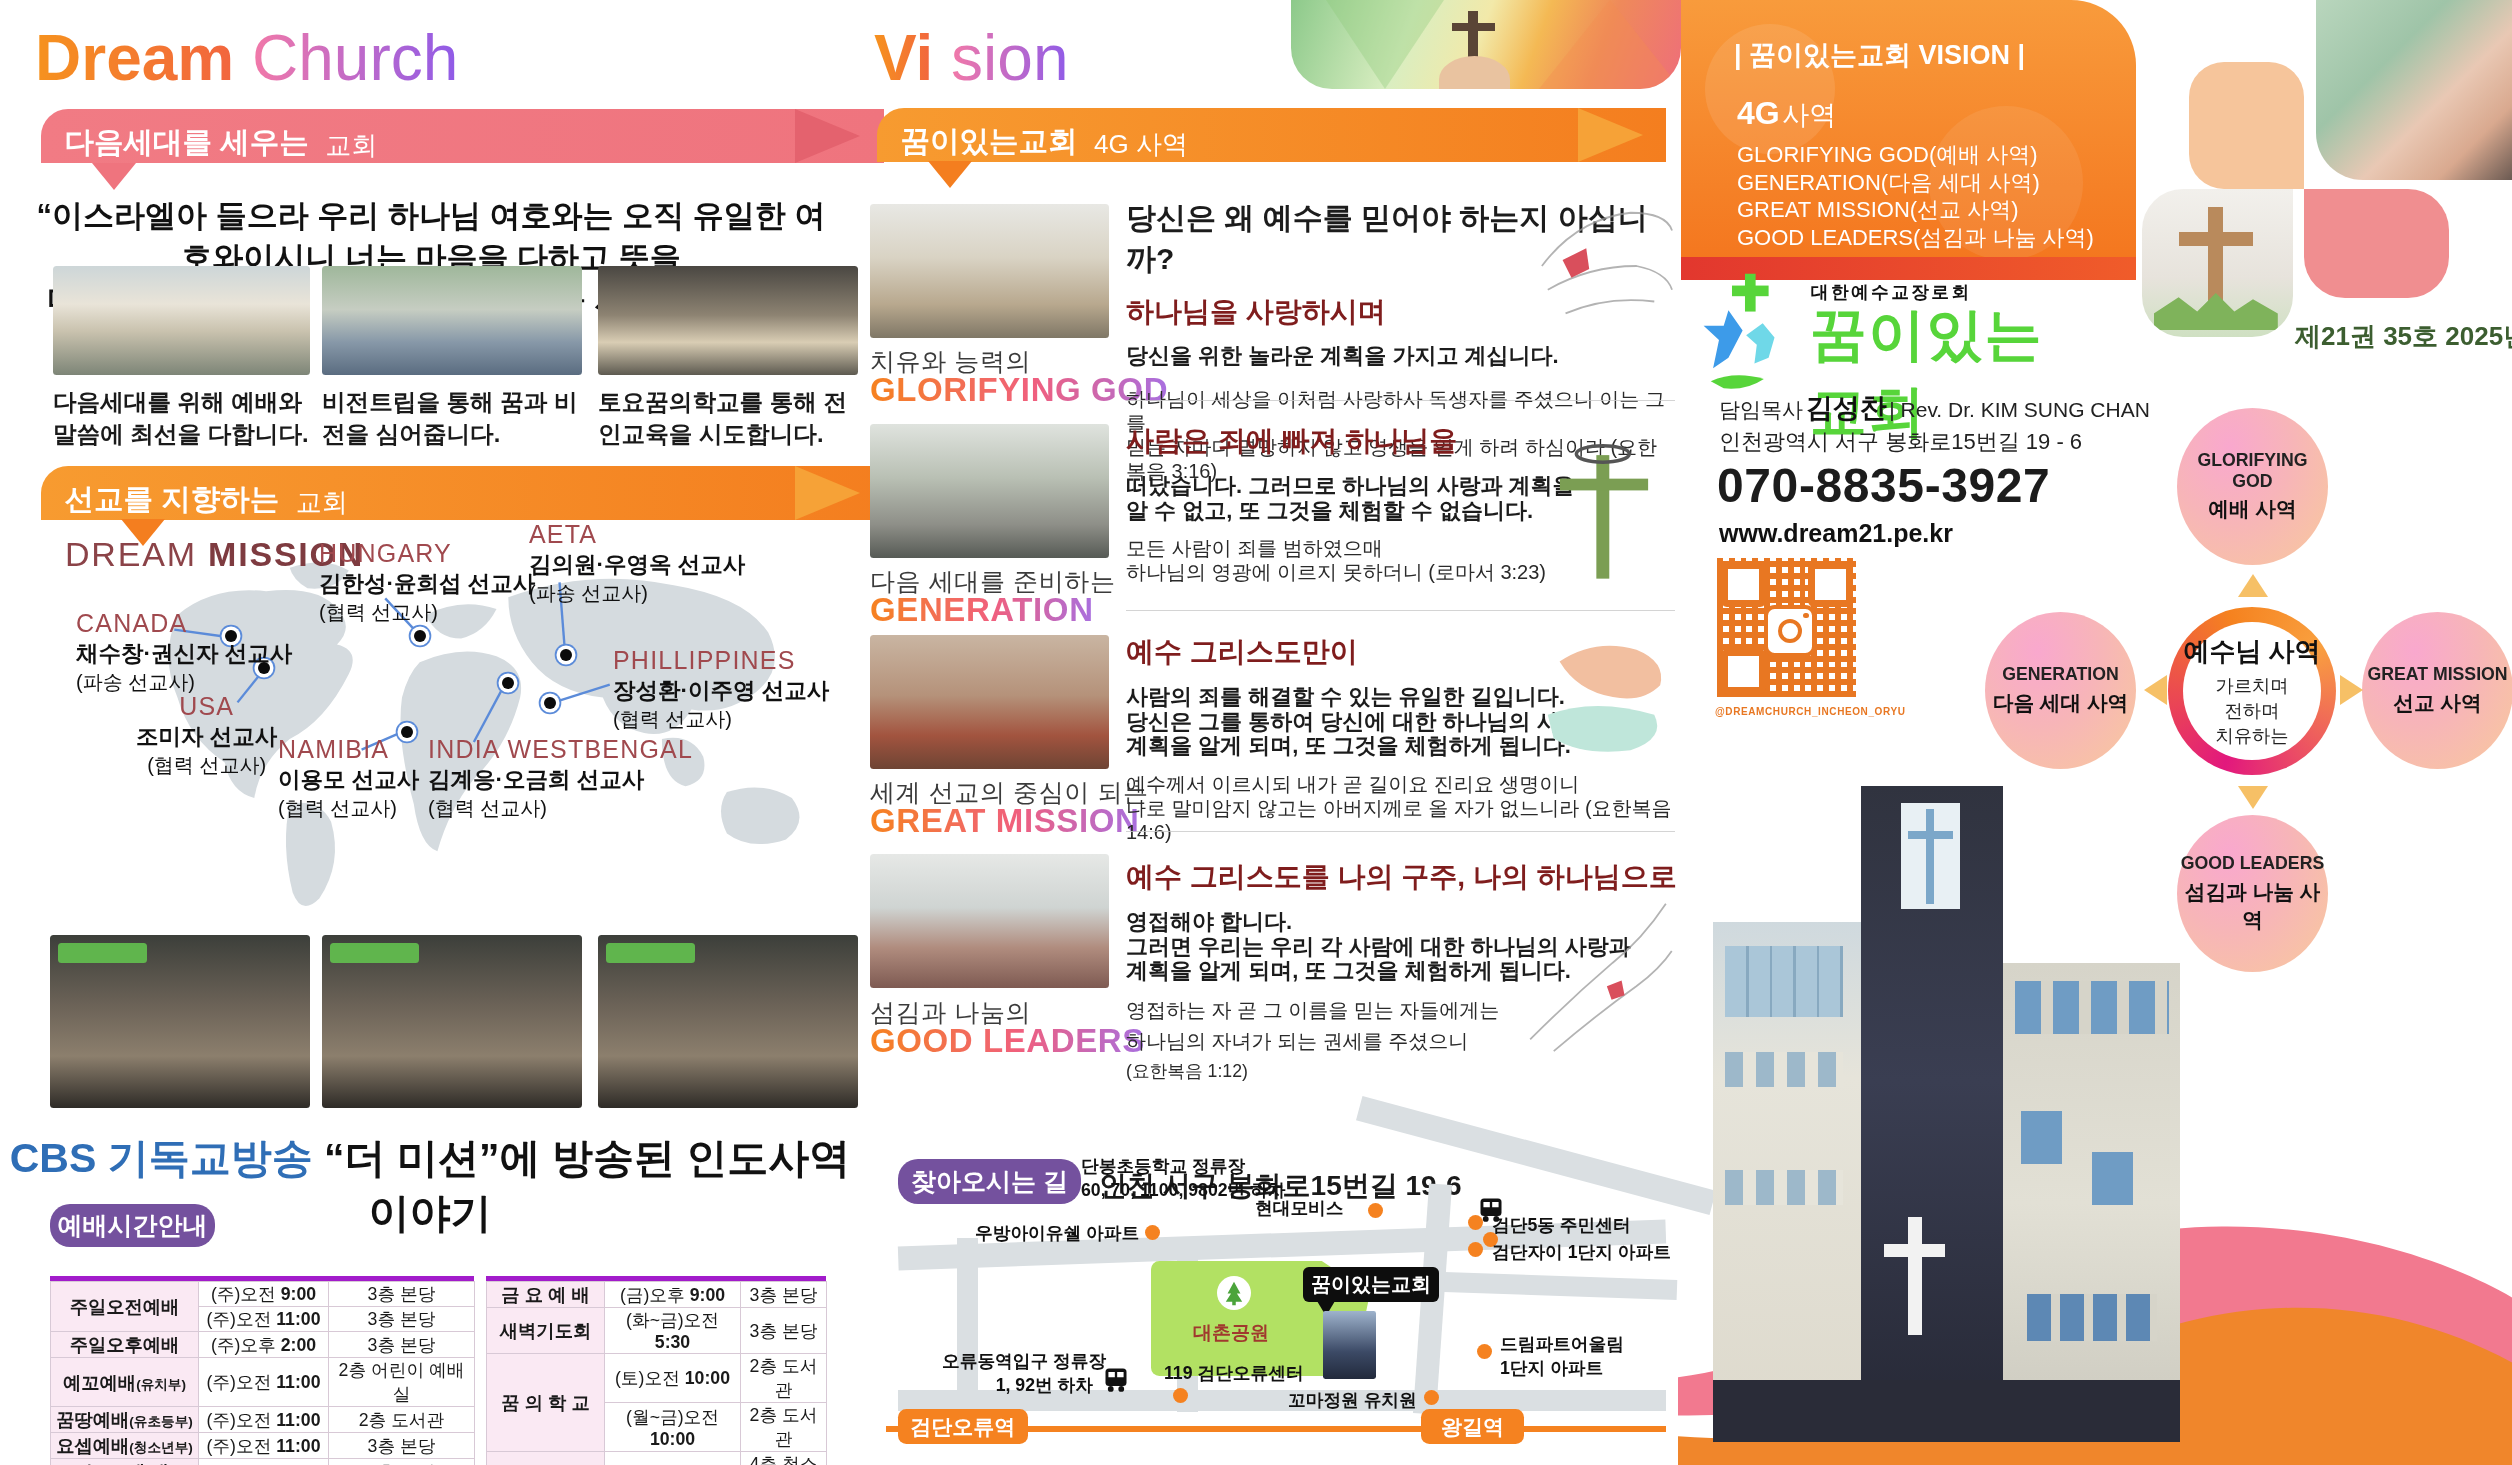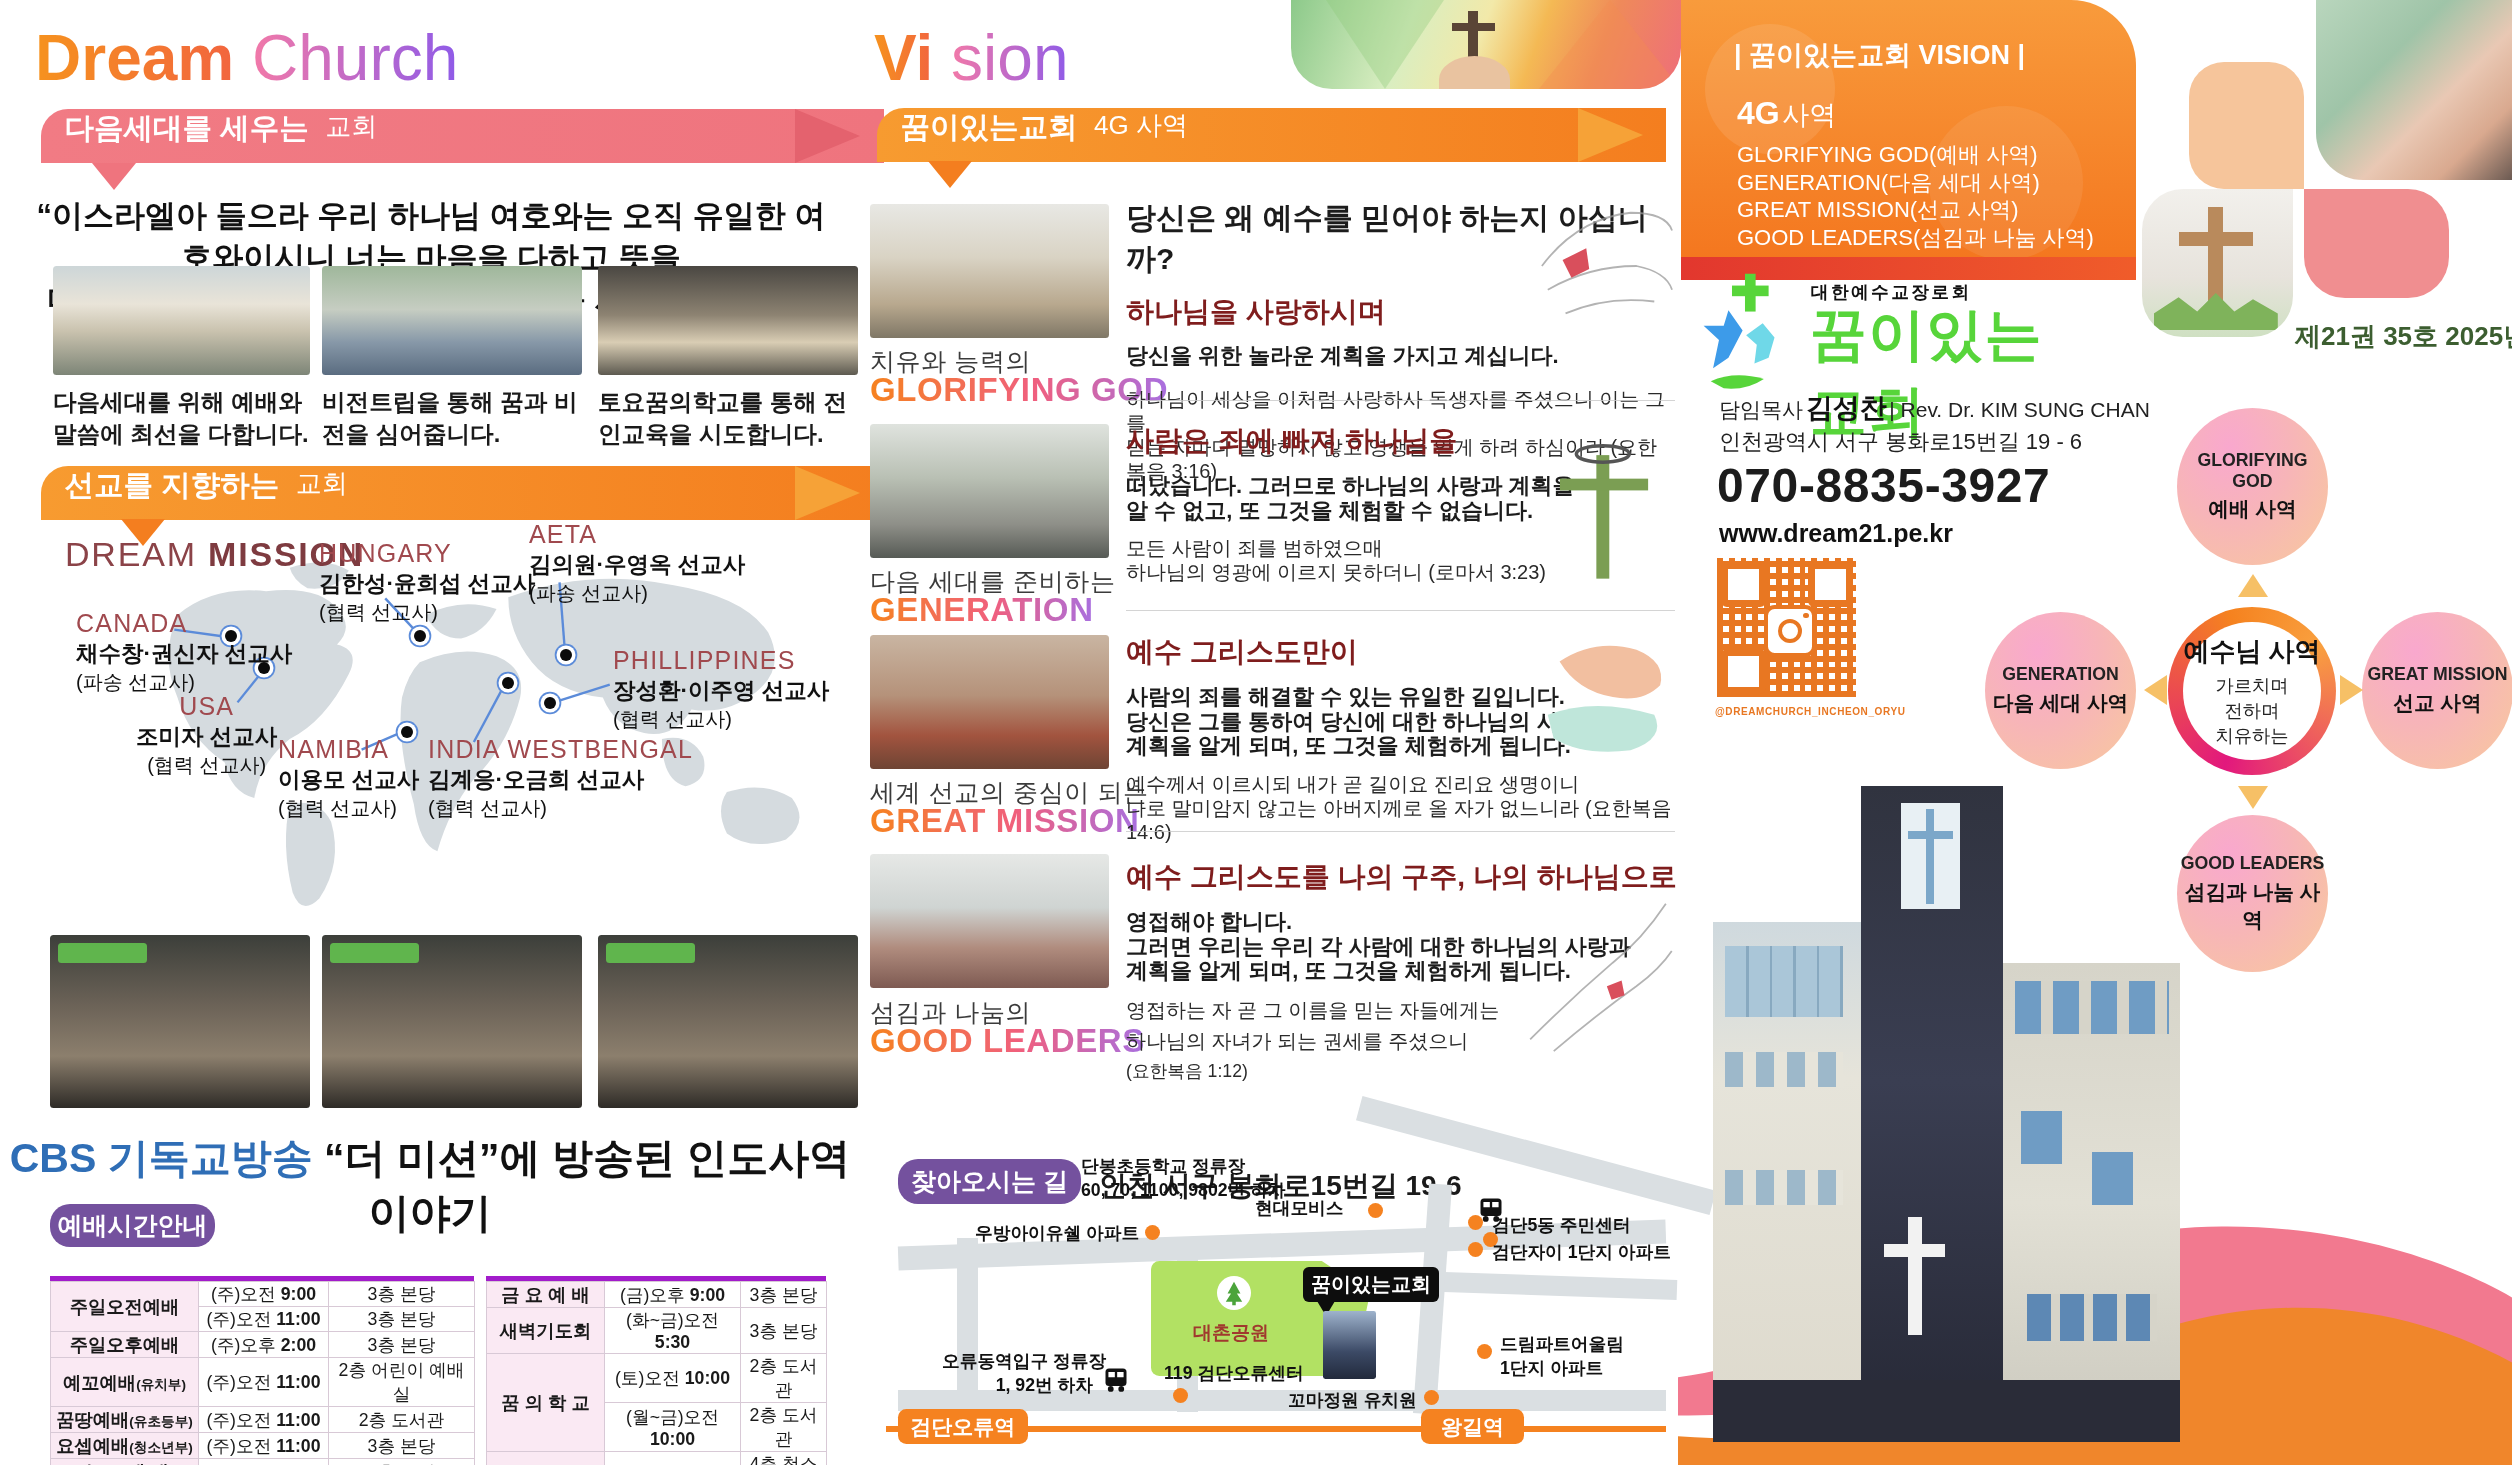--- a/index.html
+++ b/index.html
@@ -2,21 +2,21 @@
 <html style="font-size:9.5px"><head>
 <meta charset="utf-8">
 <style>
   html,body{margin:0;padding:0;background:#fff;}
   #page{position:relative;width:2512px;height:1465px;background:#fff;overflow:hidden;
         font-family:"Liberation Sans",sans-serif;color:#1a1a1a;}
   .abs{position:absolute;}
   .grad-orange-txt{background:linear-gradient(90deg,#F6921E,#F2653F);-webkit-background-clip:text;background-clip:text;color:transparent;}
   .grad-purple-txt{background:linear-gradient(90deg,#F279A8,#8F5BE8);-webkit-background-clip:text;background-clip:text;color:transparent;}
   .grad-4g-txt{background:linear-gradient(90deg,#F6821F 0%,#F05F7E 55%,#A86FE0 100%);-webkit-background-clip:text;background-clip:text;color:transparent;}
-  .bar{border-radius:27px 0 0 0;color:#fff;display:flex;align-items:flex-start;}
+  .bar{border-radius:27px 0 0 0;color:#fff;display:flex;align-items:flex-end;}
   .bar-pink{background:linear-gradient(90deg,#F17B84,#EF747E);}
   .bar-orange{background:linear-gradient(90deg,#F79B30,#F47E1F);}
   .bar .b{font-weight:bold;}
   .tail{width:0;height:0;border-left:22.5px solid transparent;border-right:22.5px solid transparent;}
   .wedge{clip-path:polygon(0 0,100% 50%,0 100%);}
   .photo{border-radius:3.5px;overflow:hidden;}
   .ph1{background:linear-gradient(180deg,#cdd6d8 0%,#e9e4d8 35%,#c9c2ae 60%,#7d8577 100%);}
   .ph2{background:linear-gradient(180deg,#9fb79b 0%,#c6cdc2 40%,#8798a8 70%,#5a6c80 100%);}
   .ph3{background:linear-gradient(180deg,#4a4742 0%,#8d8372 45%,#d9cdb4 70%,#5d5a50 100%);}
   .phtv{background:linear-gradient(180deg,#3c3f3a 0%,#6b6257 40%,#8c7f6d 70%,#2e2b27 100%);}

